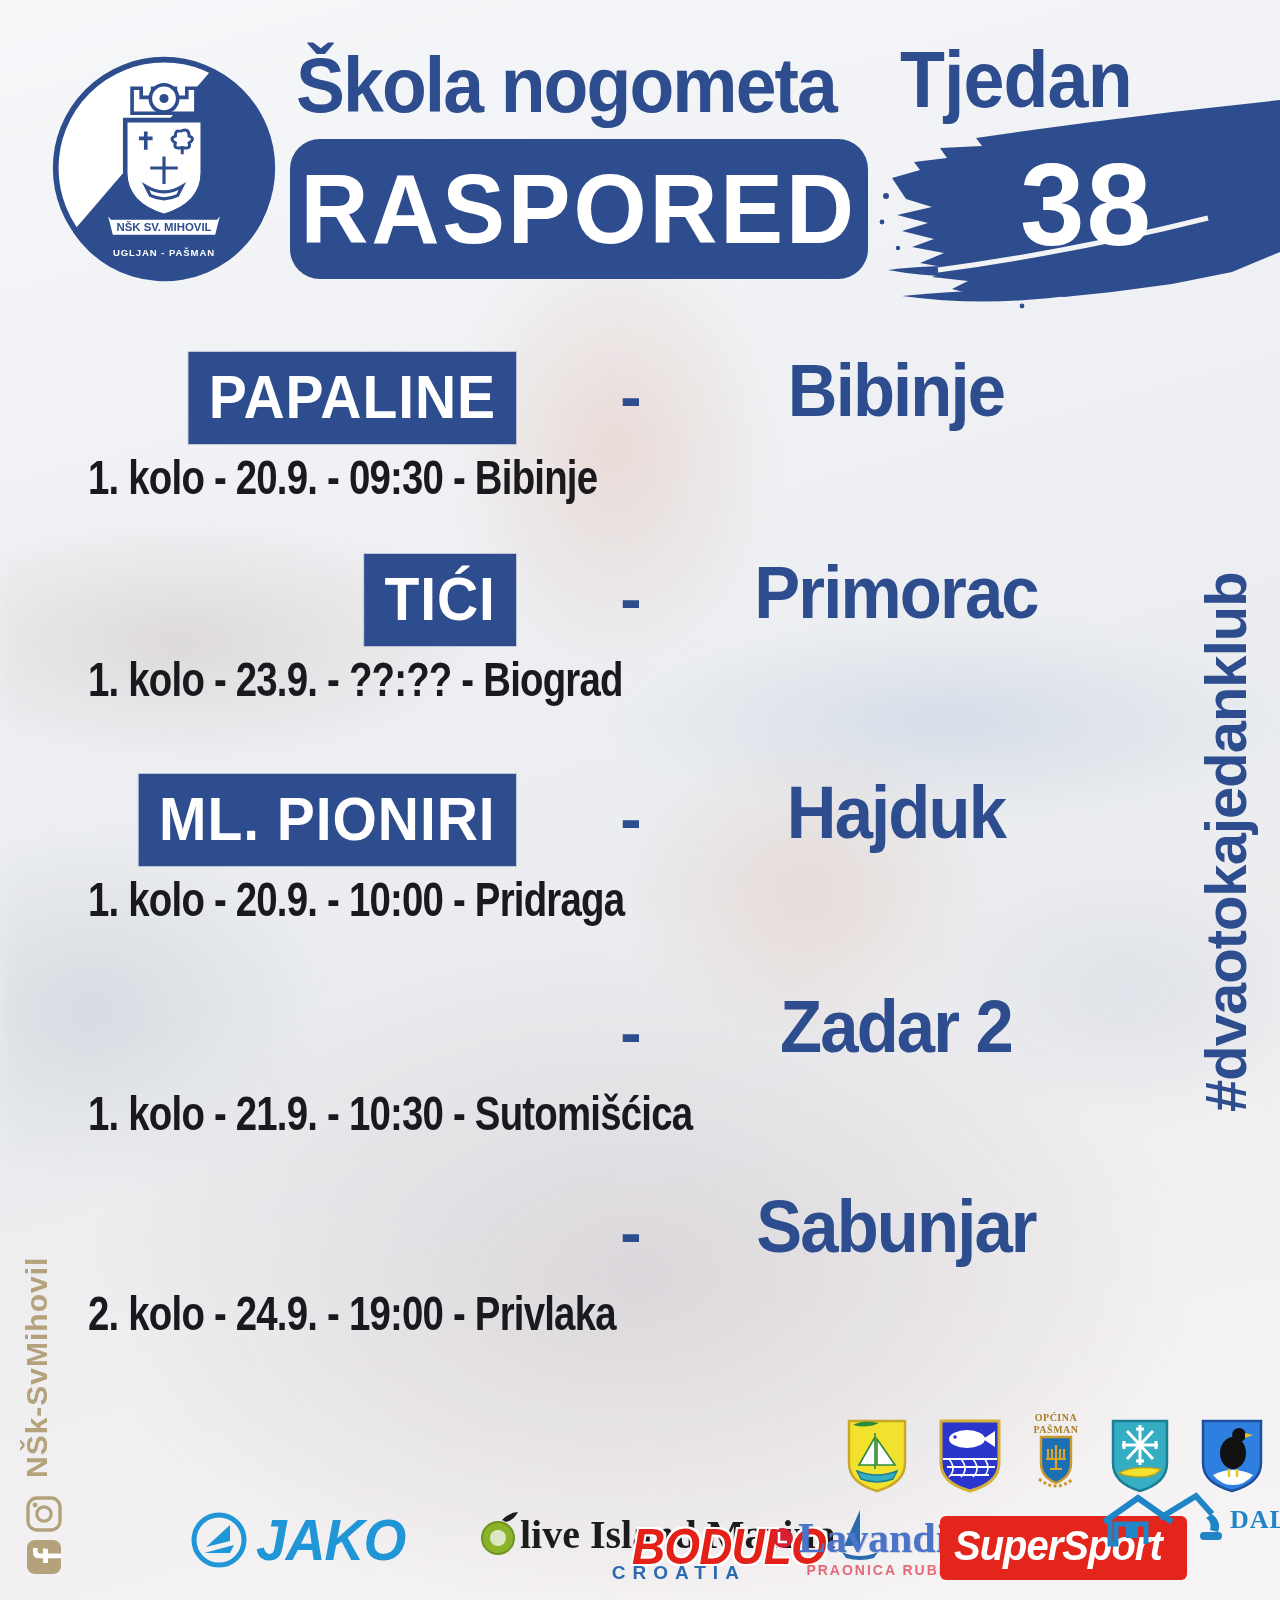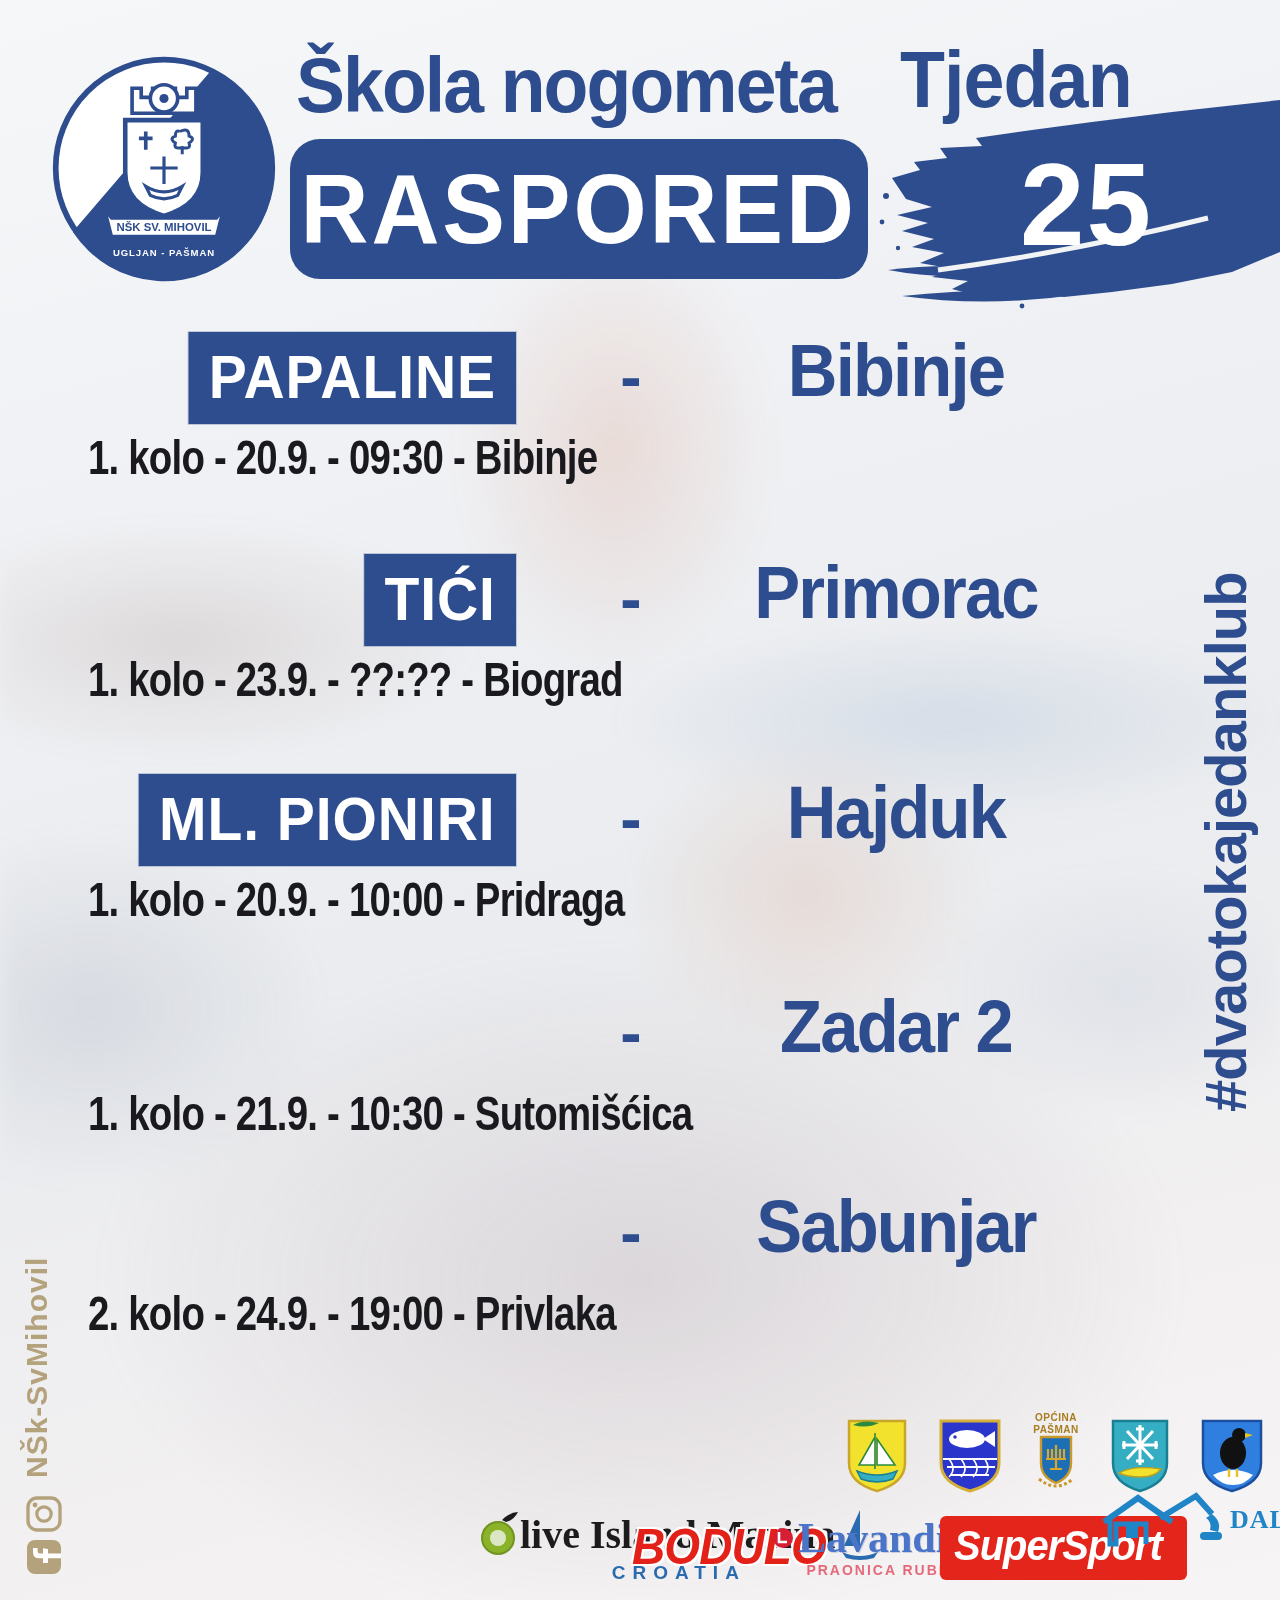--- a/index.html
+++ b/index.html
@@ -36,21 +36,21 @@
   .vs-dash{position:absolute;left:596px;top:8px;width:70px;text-align:center;color:#2e4d8e;font-size:64px;font-weight:bold;}
   .away-name{position:absolute;left:700px;top:-4px;width:392px;text-align:center;color:#2e4d8e;font-size:74px;font-weight:bold;letter-spacing:-2px;transform:scaleX(.93);transform-origin:center top;white-space:nowrap;}
   .match-details{position:absolute;left:88px;top:98px;font-size:48px;font-weight:bold;color:#1a1a1e;letter-spacing:-1px;transform:scaleX(.8);transform-origin:left top;white-space:nowrap;}
   
   .hashtag{position:absolute;left:1192px;top:1112px;transform:rotate(-90deg);transform-origin:left top;font-size:58px;font-weight:bold;letter-spacing:-1px;color:#2e4d8e;white-space:nowrap;}
   .social-handle{position:absolute;left:20px;top:1478px;transform:rotate(-90deg);transform-origin:left top;font-size:30px;font-weight:bold;color:#b3a27c;white-space:nowrap;letter-spacing:1px;}
   .social-icons{position:absolute;left:26px;top:1496px;width:38px;display:flex;flex-direction:column;gap:7px;}
   .social-icons svg{transform:rotate(-90deg);}
   
   .crest-row{position:absolute;left:845px;top:1412px;width:420px;display:flex;align-items:flex-end;justify-content:space-between;}
-  .crest{display:flex;flex-direction:column;align-items:center;}
+  .crest{display:flex;flex-direction:column;align-items:center;font-family:Liberation Serif, serif;}
   .crest-label{font-size:10px;font-weight:bold;color:#a87d1f;line-height:1.15;text-align:center;letter-spacing:.5px;}
   
   .sponsor{position:absolute;display:flex;align-items:center;}
   .jako{left:190px;top:1506px;gap:8px;}
   .jako-word{color:#2196d6;font-size:58px;font-weight:bold;letter-spacing:-1px;font-style:italic;transform:scaleX(.95);transform-origin:left center;}
   .olive{left:478px;top:1508px;flex-direction:column;gap:0;}
   .olive-line{display:flex;align-items:center;font-family:"Liberation Serif",serif;font-weight:bold;color:#1c1c1c;font-size:40px;white-space:nowrap;}
   .olive-sub{font-size:19px;letter-spacing:7px;color:#2a6bb0;font-weight:bold;margin-top:2px;}
   .bodulo{left:632px;top:1518px;color:#e32119;font-size:50px;font-weight:bold;letter-spacing:-1px;font-style:italic;text-shadow:-2px -2px 0 #fff,2px -2px 0 #fff,-2px 2px 0 #fff,2px 2px 0 #fff;transform:scaleX(.92);transform-origin:left center;}
   .lavandiera{left:772px;top:1514px;flex-direction:column;}
@@ -99,24 +99,24 @@
         L408 152 L360 172 L300 184 L240 192 L192 197 L150 191 L110 197 L80 189 L96 181 L60 177 L82 169 L48 163
         L72 153 L40 147 L62 139 L30 131 L56 123 L25 115 L60 107 L34 99 Z"></path>
       <path fill="#2e4d8e" d="M16 170 q62 -8 126 0 q-62 12 -126 0 Z"></path>
       <path fill="#2e4d8e" d="M30 196 q90 -10 180 -2 q-92 14 -180 2 Z"></path>
       <circle cx="14" cy="96" r="3" fill="#2e4d8e"></circle>
         <circle cx="10" cy="122" r="2.4" fill="#2e4d8e"></circle>
       <circle cx="26" cy="148" r="2.2" fill="#2e4d8e"></circle>
         <circle cx="150" cy="206" r="2.4" fill="#2e4d8e"></circle>
       <path d="M66 170 Q 200 152 336 118" stroke="#f2f3f5" stroke-width="5" fill="none"></path>
     </svg>
-    <span class="week-number">25</span>
-  </div>
-
-  <div class="match-row" style="top:332px">
+    <span class="week-number">38</span>
+  </div>
+
+  <div class="match-row" style="top:352px">
     <div class="home-col">
         <span class="home-box">PAPALINE</span>
       </div>
     <span class="vs-dash">-</span>
     <span class="away-name">Bibinje</span>
     <span class="match-details">1. kolo - 20.9. - 09:30 - Bibinje</span>
   </div>
 
   <div class="match-row" style="top:554px">
     <div class="home-col">
@@ -195,20 +195,28 @@
     <svg width="66" height="76" viewBox="0 0 66 76">
       <path d="M4 4 H62 V46 Q62 66 33 74 Q4 66 4 46 Z" fill="#2f7fe0" stroke="#1c4f9e" stroke-width="2.5"></path>
       <path d="M14 58 q20 -10 40 0 q-8 10 -20 10 q-12 0 -20 -10 Z" fill="#ffffff"></path>
       <ellipse cx="34" cy="36" rx="13" ry="16" fill="#111111"></ellipse>
       <circle cx="40" cy="18" r="7" fill="#111111"></circle>
       <path d="M46 16 l8 2 -8 3 Z" fill="#e8c31d"></path>
       <path d="M30 52 v8 M38 52 v8" stroke="#e8c31d" stroke-width="2.4"></path>
     </svg>
   </div>
 
+  <div class="sponsor jako">
+    <svg width="58" height="58" viewBox="0 0 58 58">
+      <circle cx="29" cy="29" r="25" fill="none" stroke="#2196d6" stroke-width="5"></circle>
+      <path d="M16 36 L40 14 L40 30 Z" fill="#2196d6"></path>
+      <path d="M14 42 L44 34 L40 42 Z" fill="#2196d6"></path>
+    </svg>
+    <span class="jako-word">JAKO</span>
+  </div>
 
   <div class="sponsor olive">
     <div class="olive-line">
       <svg width="42" height="48" viewBox="0 0 42 48">
         <path d="M24 10 q8 -8 16 -8 q-4 8 -12 10 Z" fill="#1c1c1c"></path>
         <circle cx="20" cy="28" r="16" fill="#8bb329"></circle>
         <circle cx="20" cy="28" r="9" fill="#ffffff" fill-opacity="0"></circle>
         <circle cx="20" cy="28" r="10" fill="none" stroke="#ffffff" stroke-width="0"></circle>
         <circle cx="20" cy="28" r="16" fill="none" stroke="#6f9421" stroke-width="2"></circle>
         <circle cx="20" cy="28" r="8" fill="#f6f7f9"></circle>

